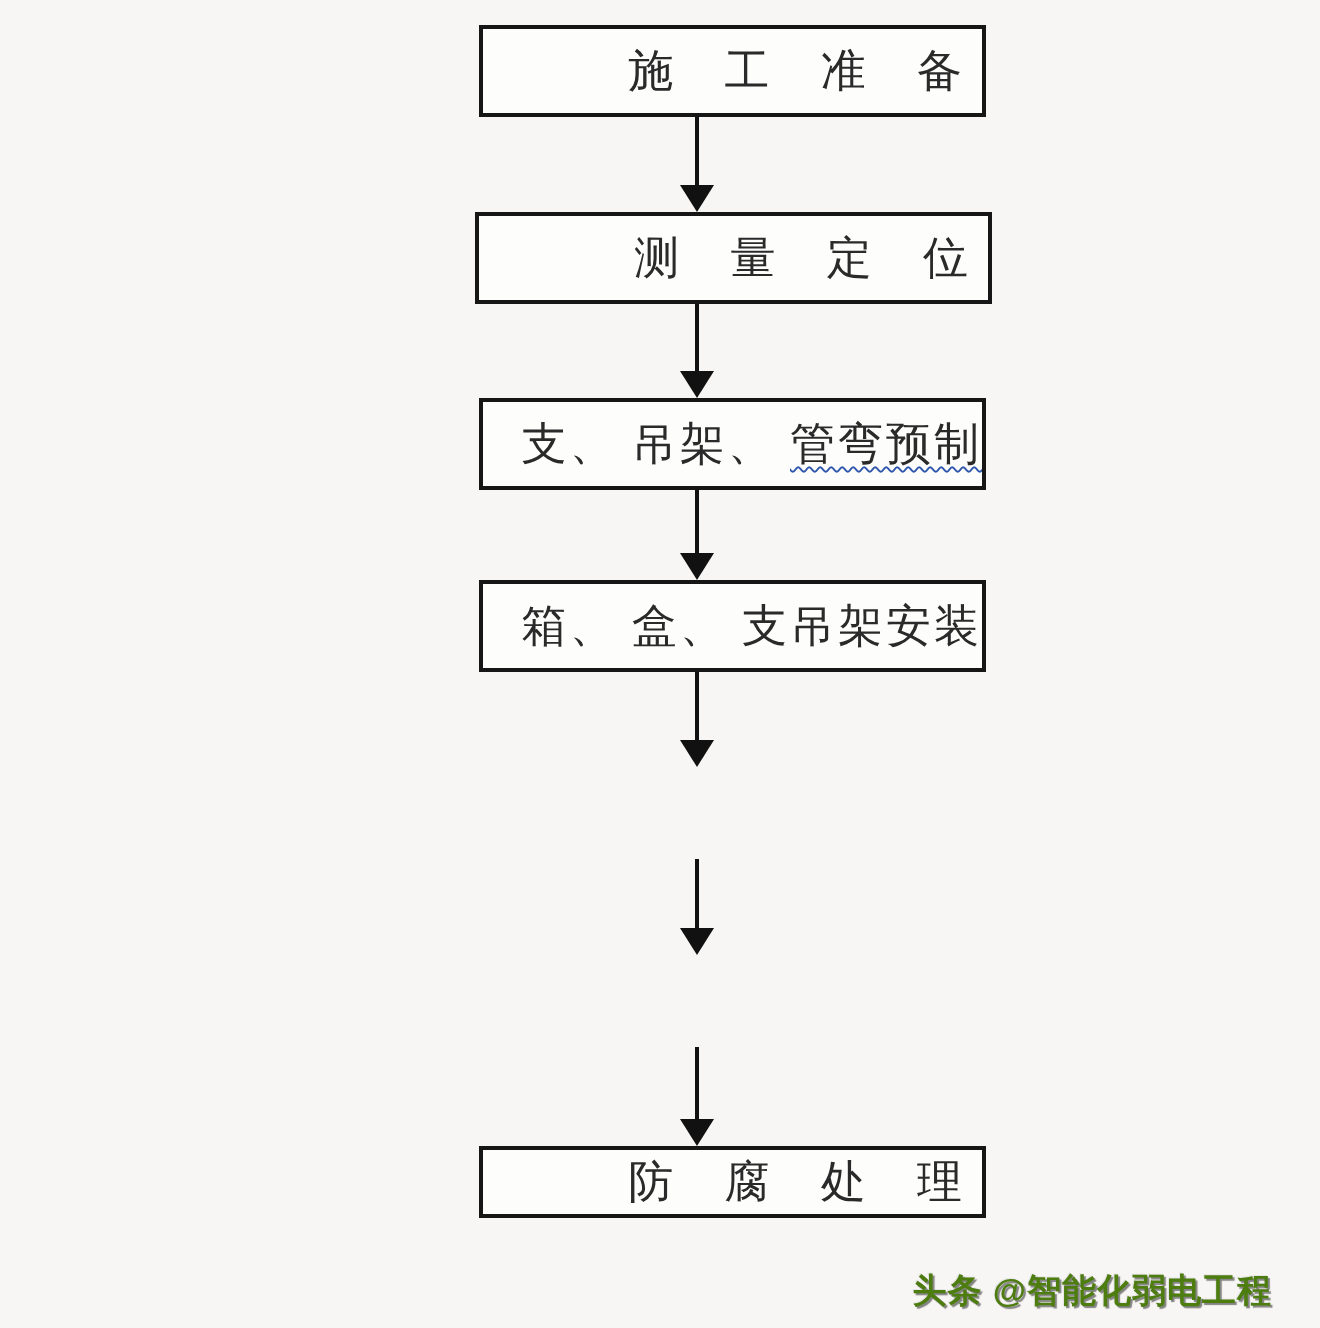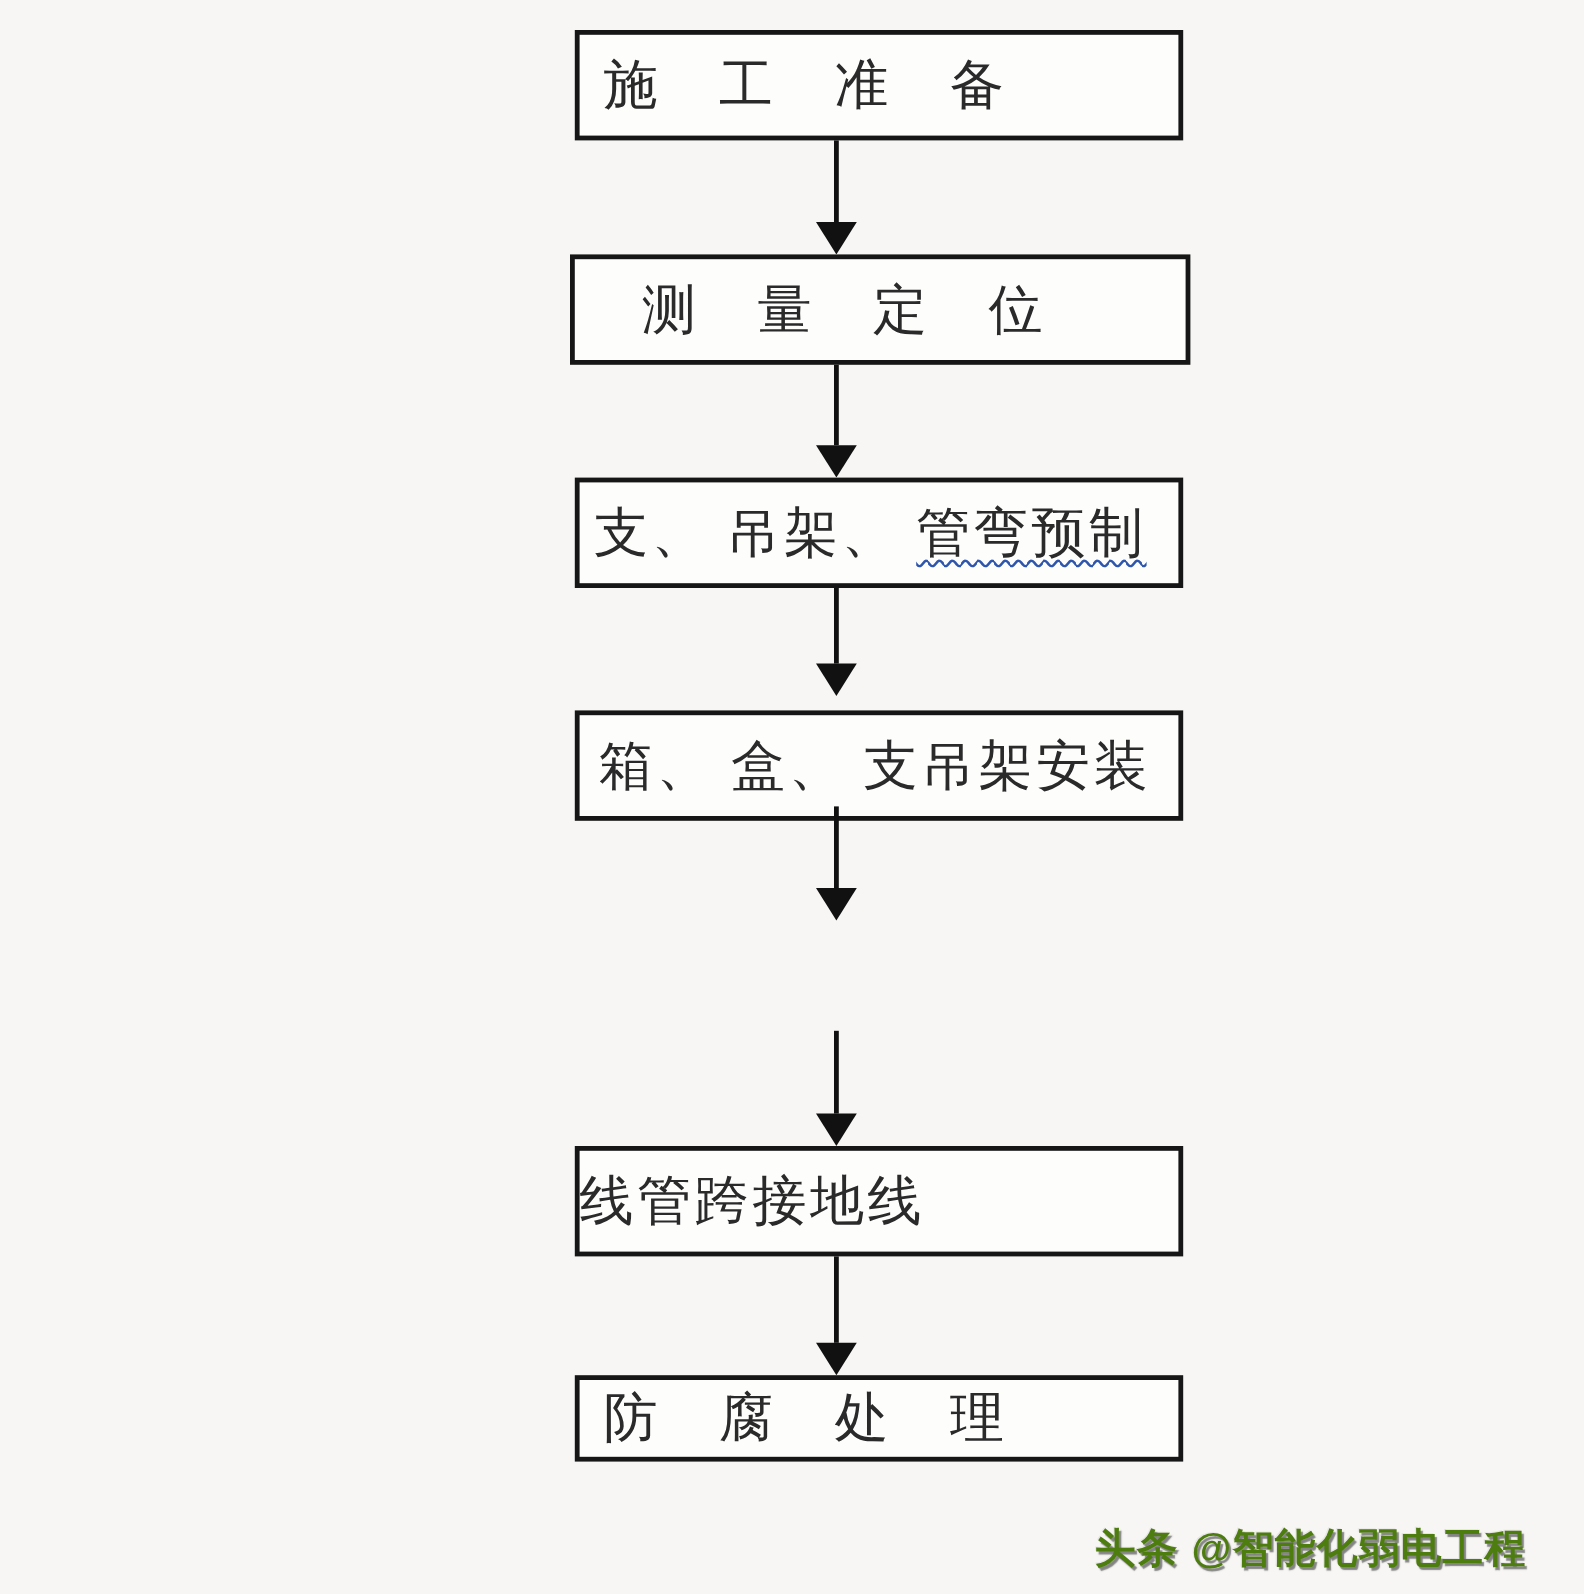--- a/index.html
+++ b/index.html
@@ -21,29 +21,29 @@
   .flow-box {
     position: absolute;
     left: 479px;
     width: 507px;
     height: 92px;
     box-sizing: border-box;
     background: #fdfdfc;
     border: 4px solid #161616;
     display: flex;
     align-items: center;
-    justify-content: flex-start;
+    justify-content: flex-end;
     font-size: 45px;
     color: #2a2a2a;
     white-space: nowrap;
   }
   .b1 { top: 25px; }
   .b2 { top: 212px; left: 475px; width: 517px; padding-left: 36px; }
   .b3 { top: 398px; padding-left: 12px; }
-  .b4 { top: 592px; padding-left: 16px; }
+  .b4 { top: 580px; padding-left: 16px; }
   .b5 { top: 767px; }
   .b6 { top: 955px; }
   .b7 { top: 1146px; height: 72px; }
   .wide { letter-spacing: 20px; padding-left: 20px; }
   .tight { letter-spacing: 3px; }
   .squiggle {
     text-decoration-line: underline;
     text-decoration-style: wavy;
     text-decoration-color: #2f56ad;
     text-decoration-thickness: 2px;
@@ -128,23 +128,20 @@
     <div class="stem"></div>
     <div class="head"></div>
   </div>
 
 
   <div class="arrow a5">
     <div class="stem"></div>
     <div class="head"></div>
   </div>
 
-  <div class="flow-box b6">
-    <span class="tight">线管跨接地线</span>
-  </div>
 
   <div class="arrow a6">
     <div class="stem"></div>
     <div class="head"></div>
   </div>
 
   <div class="flow-box b7">
     <span class="wide">防 腐 处 理</span>
   </div>
 

